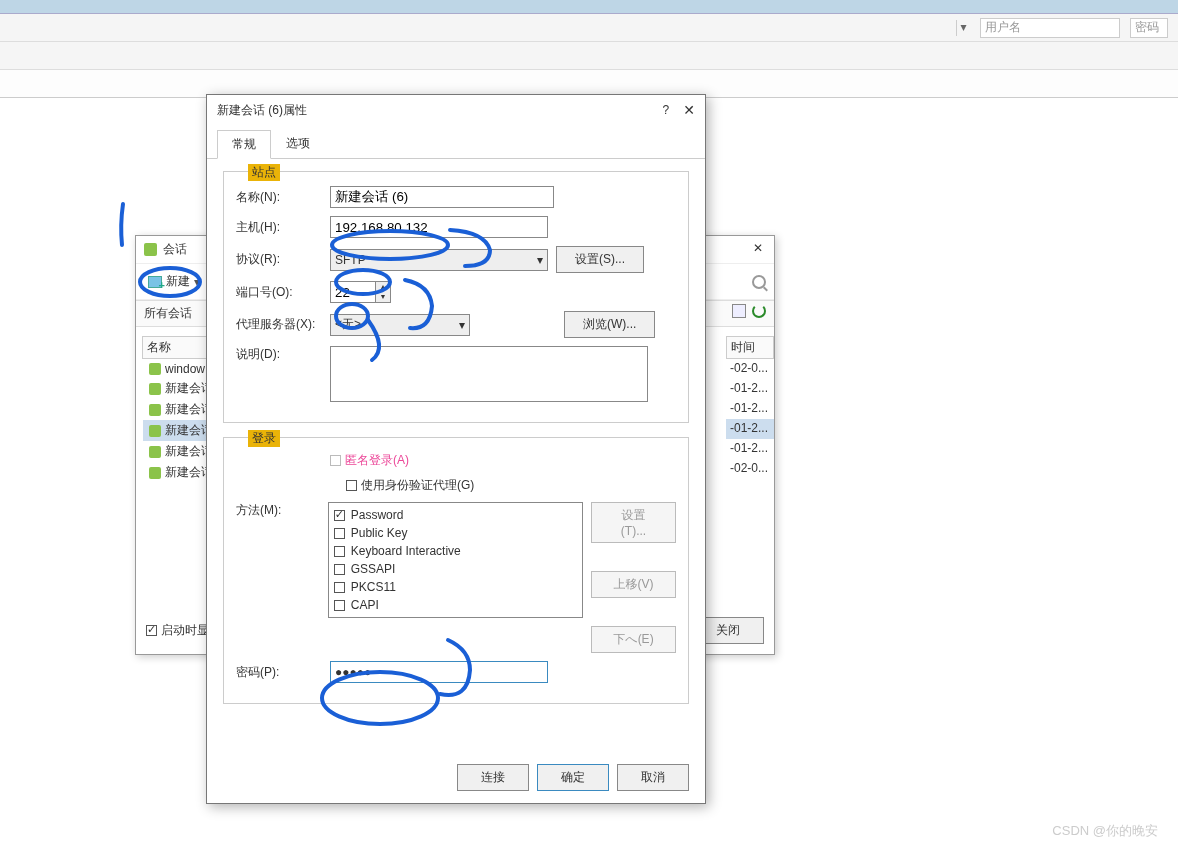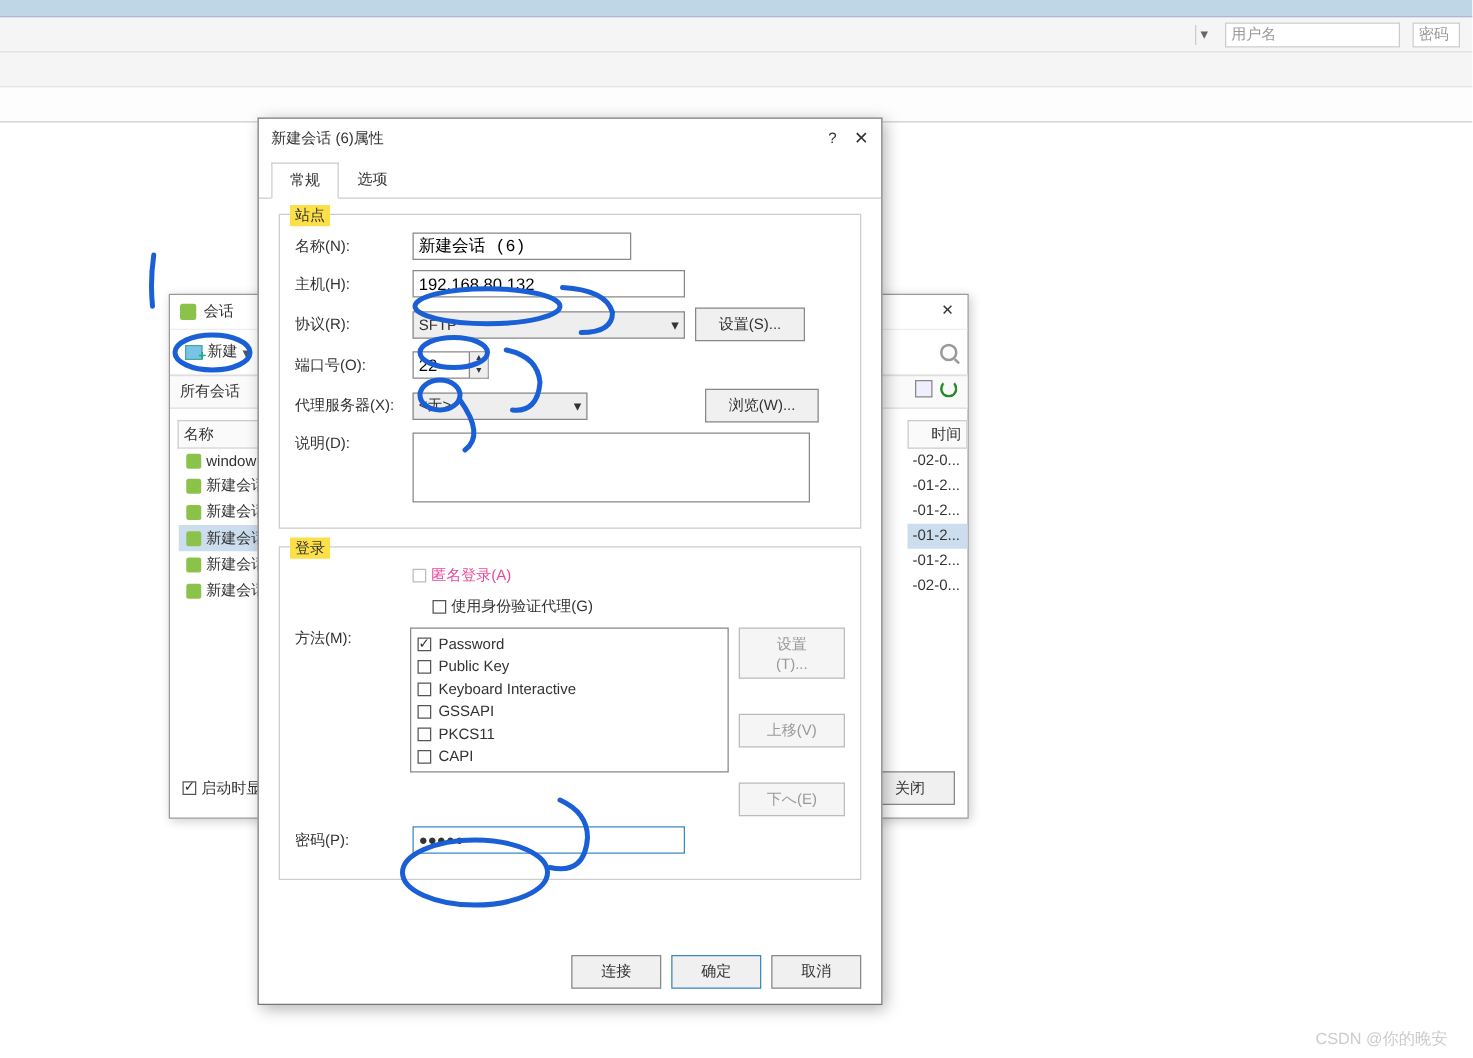--- a/index.html
+++ b/index.html
@@ -29,21 +29,21 @@
 .copy-ico { width: 14px; height: 14px; border: 1px solid #888; background: #eef; }
 .refresh-ico { width: 14px; height: 14px; border: 2px solid #2a8a2a; border-radius: 50%; border-top-color: transparent; }
 
 .tree { position: absolute; left: 6px; top: 100px; width: 200px; }
 .tree-h { display: flex; padding: 2px 4px; border: 1px solid #ccc; border-right: none; background: #fafafa; }
 .tree-h span:first-child { flex: 1; }
 .tree-list { border: 1px solid #fff; }
 .tree-item { display: flex; align-items: center; gap: 4px; padding: 2px 6px; white-space: nowrap; }
 .titem-ico { width: 12px; height: 12px; background: #8bc34a; border-radius: 2px; flex-shrink: 0; }
 .times-col { position: absolute; left: 590px; top: 100px; }
-.times-h { padding: 2px 4px; border: 1px solid #ccc; background: #fafafa; width: 48px; text-align: right; }
+.times-h { padding: 2px 4px; border: 1px solid #ccc; background: #fafafa; width: 48px; text-align: left; }
 .times-row { padding: 2px 4px; height: 20px; }
 .sel-row { background: #cde; }
 
 .sw-bottom { position: absolute; bottom: 10px; left: 10px; right: 10px; display: flex; align-items: center; }
 .chk { display: flex; align-items: center; gap: 4px; }
 .chkbox { width: 11px; height: 11px; border: 1px solid #555; position: relative; }
 .chkbox.on::after { content: "✓"; position: absolute; top: -3px; left: 0; font-size: 11px; }
 .sw-bottom .btn { margin-left: auto; }
 
 .btn { border: 1px solid #888; background: #f0f0f0; padding: 4px 18px; cursor: pointer; min-width: 72px; text-align: center; }
@@ -54,21 +54,21 @@
 .dlg { position: absolute; left: 206px; top: 94px; width: 500px; height: 710px; background: #fff; border: 1px solid #777; box-shadow: 3px 3px 12px rgba(0,0,0,0.3); }
 .dlg-title { height: 30px; display: flex; align-items: center; padding: 0 10px; font-size: 12px; }
 .dlg-title .t { flex: 1; }
 .dlg-title .help { margin-right: 14px; cursor: pointer; }
 .dlg-title .xclose { cursor: pointer; font-size: 14px; }
 .tabbar { display: flex; padding: 0 10px; border-bottom: 1px solid #ccc; margin-top: 4px; }
 .tab { padding: 5px 14px; border: 1px solid transparent; cursor: pointer; }
 .tab.active { border: 1px solid #ccc; border-bottom: 1px solid #fff; background: #fff; position: relative; top: 1px; }
 .dlg-body { padding: 12px 16px; }
 .grp { border: 1px solid #ccc; padding: 14px 12px 12px; position: relative; margin-bottom: 14px; }
-.grp-lbl { position: absolute; top: -8px; left: 8px; background: #fde047; padding: 0 4px; }
+.grp-lbl { position: absolute; top: -8px; left: 24px; background: #eab308; padding: 0 4px; }
 .row { display: flex; align-items: center; margin-bottom: 8px; gap: 8px; }
 .row .rl { width: 86px; }
 .tin { border: 1px solid #888; height: 22px; padding: 0 4px; }
 .sel { border: 1px solid #888; height: 22px; padding: 0 4px; background: #eee; display: flex; align-items: center; justify-content: space-between; }
 .spinner { display: flex; }
 .spinbtns { display: flex; flex-direction: column; border: 1px solid #888; border-left: none; }
 .spinbtns div { width: 14px; height: 10px; font-size: 7px; text-align: center; line-height: 9px; background: #eee; cursor: pointer; }
 .methods { border: 1px solid #888; width: 262px; padding: 3px; }
 .methods .m { display: flex; align-items: center; gap: 6px; padding: 2px; }
 .dlg-footer { position: absolute; bottom: 12px; right: 16px; display: flex; gap: 8px; }
@@ -172,21 +172,21 @@
   </div>
   <div class="tabbar">
     <div class="tab active">常规</div>
     <div class="tab">选项</div>
   </div>
   <div class="dlg-body">
     <div class="grp">
       <span class="grp-lbl">站点</span>
       <div class="row">
           <span class="rl">名称(N):</span>
-        <input class="tin" style="width: 175px; font-family: Liberation Mono, monospace;" value="新建会话 (6)">
+        <input class="tin" style="width: 224px;" value="新建会话 (6)">
         </div>
       <div class="row">
           <span class="rl">主机(H):</span>
         <input class="tin" style="width: 218px;" value="192.168.80.132">
         </div>
       <div class="row">
           <span class="rl">协议(R):</span>
         <div class="sel" style="width:218px">
             <span>SFTP</span>
             <span>▾</span>

